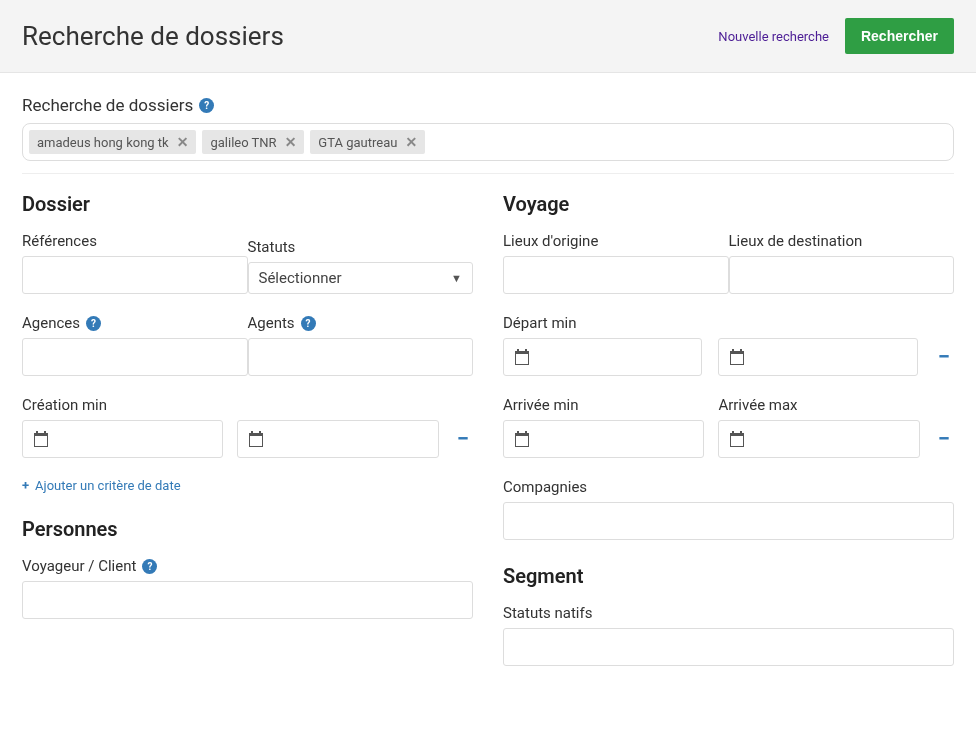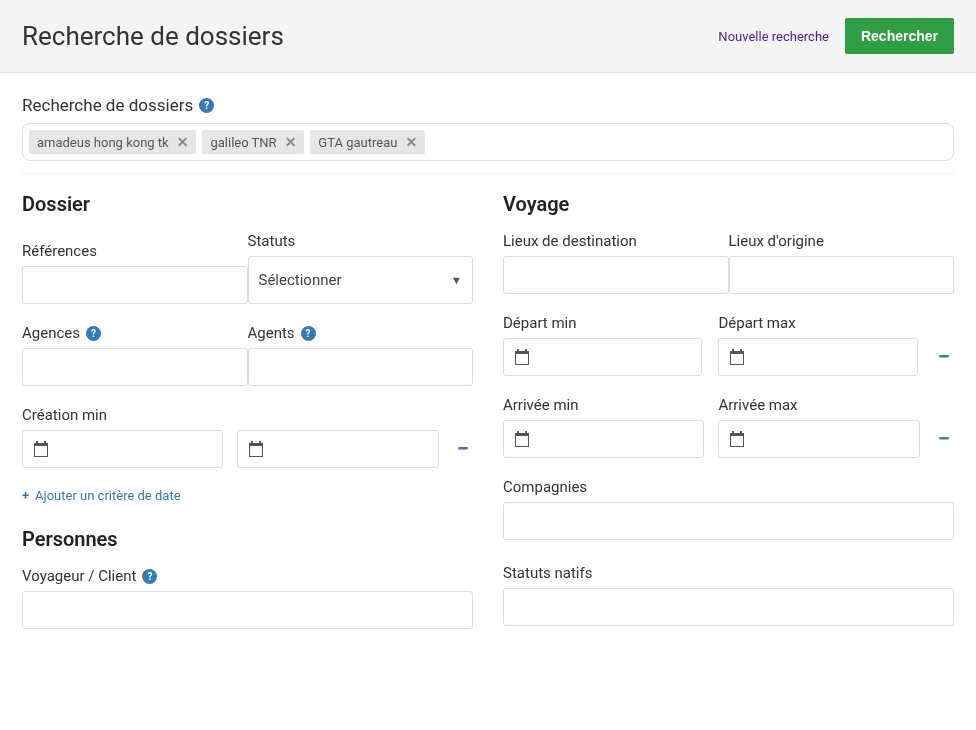--- a/index.html
+++ b/index.html
@@ -17,21 +17,21 @@
 .tag { background: #e6e6e6; color: #555; padding: 4px 8px; font-size: 13px; display: inline-flex; align-items: center; gap: 8px; border-radius: 2px; }
 .tag-close { color: #888; font-weight: bold; cursor: pointer; font-size: 14px; }
 .divider { border: none; border-top: 1px solid #eee; margin: 10px 0 18px; }
 .cols { display: flex; gap: 30px; }
 .col { flex: 1; }
 .section-title { font-size: 20px; font-weight: 600; color: #222; margin-bottom: 16px; }
 .field-row { display: flex; gap: 0; margin-bottom: 20px; align-items: flex-end; }
 .field { flex: 1; }
 .field-label { font-size: 15px; color: #333; margin-bottom: 6px; display: flex; align-items: center; gap: 6px; }
 .input { width: 100%; height: 38px; border: 1px solid #ddd; border-radius: 3px; padding: 0 10px; font-size: 14px; background: #fff; }
-.select { width: 100%; height: 48px; border: 1px solid #ddd; border-radius: 3px; padding: 0 10px; font-size: 15px; background: #fff; display: flex; align-items: center; justify-content: space-between; cursor: pointer; color: #444; }
+.select { width: 100%; height: 32px; border: 1px solid #ddd; border-radius: 3px; padding: 0 10px; font-size: 15px; background: #fff; display: flex; align-items: center; justify-content: space-between; cursor: pointer; color: #444; }
 .select-caret { font-size: 11px; color: #555; }
 .date-pair { display: flex; gap: 14px; align-items: flex-end; }
 .date-field { flex: 1; }
 .date-input { width: 100%; height: 38px; border: 1px solid #ddd; border-radius: 3px; padding: 0 10px; display: flex; align-items: center; background: #fff; }
 .cal-icon { width: 16px; height: 16px; }
 .minus-btn { color: #337ab7; font-size: 22px; font-weight: bold; cursor: pointer; padding: 0 4px; line-height: 38px; }
 .add-criteria { color: #337ab7; font-size: 13px; cursor: pointer; display: inline-flex; align-items: center; gap: 6px; margin-top: 4px; margin-bottom: 24px; }
 .plus-icon { font-weight: bold; }
 </style>
 </head>
@@ -140,40 +140,39 @@
         </div>
 
       </div>
 
       <div class="col">
 
         <div class="section-title">Voyage</div>
 
         <div class="field-row">
           <div class="field">
+            <div class="field-label">Lieux d'origine</div>
+            <input class="input" style="">
+          </div>
+          <div class="field">
             <div class="field-label">Lieux de destination</div>
             <input class="input" style="">
           </div>
-          <div class="field">
-            <div class="field-label">Lieux d'origine</div>
-            <input class="input" style="">
-          </div>
         </div>
 
         <div class="date-pair" style="margin-bottom: 20px; gap: 16px;">
           <div class="date-field">
             <div class="field-label">Départ min</div>
             <div class="date-input">
               <svg class="cal-icon" viewBox="0 0 16 16">
                   <path fill="#555" d="M3 0v2H1v14h14V2h-2V0h-2v2H5V0H3zm-1 5h12v10H2V5z"></path>
                 </svg>
             </div>
           </div>
           <div class="date-field">
-            <div class="field-label">Départ max</div>
             <div class="date-input">
               <svg class="cal-icon" viewBox="0 0 16 16">
                   <path fill="#555" d="M3 0v2H1v14h14V2h-2V0h-2v2H5V0H3zm-1 5h12v10H2V5z"></path>
                 </svg>
             </div>
           </div>
           <span class="minus-btn">−</span>
         </div>
 
         <div class="date-pair" style="margin-bottom: 20px;">
@@ -194,20 +193,21 @@
             </div>
           </div>
           <span class="minus-btn">−</span>
         </div>
 
         <div class="field" style="margin-bottom: 24px;">
           <div class="field-label">Compagnies</div>
           <input class="input" style="">
         </div>
 
+        <div class="section-title">Segment</div>
 
         <div class="field" style="margin-bottom: 20px;">
           <div class="field-label">Statuts natifs</div>
           <input class="input" style="">
         </div>
 
       </div>
     </div>
   </div>
 </div>

